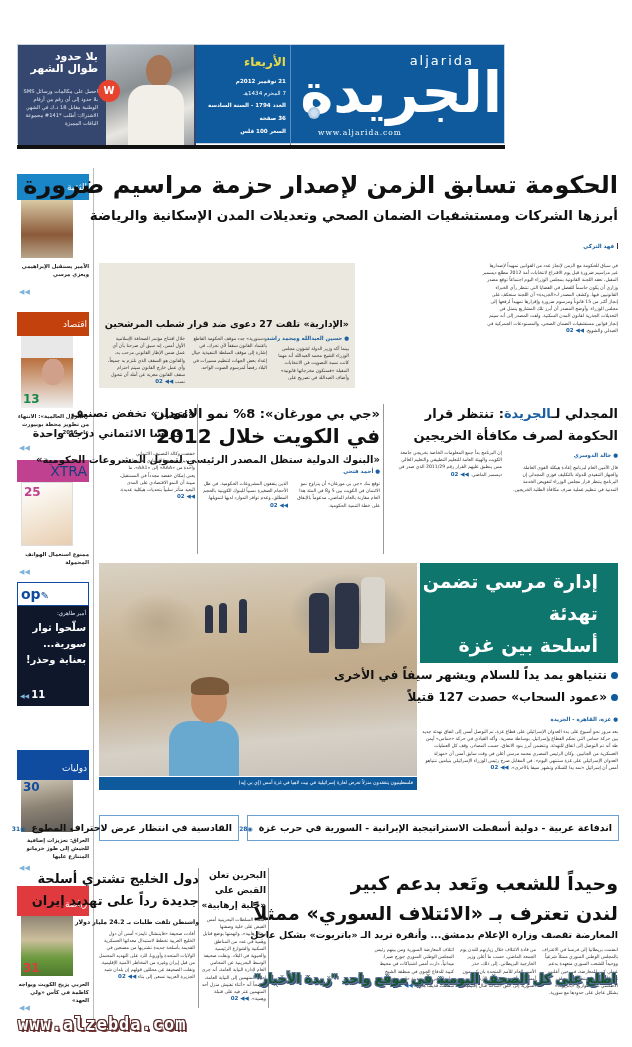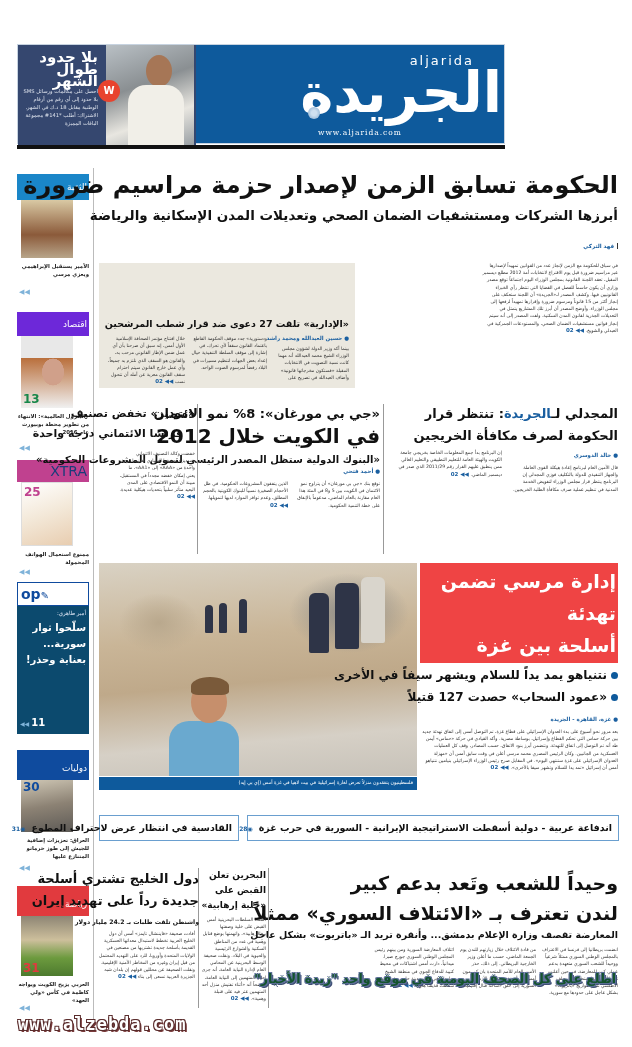--- a/index.html
+++ b/index.html
@@ -8,21 +8,21 @@
   .abs { position: absolute; }
   .rtl { direction: rtl; text-align: right; }
 
   
   #masthead { left: 17px; top: 44px; width: 488px; height: 100px; background: #0e5a9c; border: 1px solid #c7d3e0; }
   #ad-box { left: 0; top: 0; width: 178px; height: 100px; background: #35476f; }
   #ad-photo { left: 88px; top: 0; width: 88px; height: 100px; background: linear-gradient(160deg,#b9c0c5 0%,#8a8f92 40%,#e8e6e0 70%,#9aa0a4 100%); }
   #ad-photo .face { position:absolute; left:40px; top:10px; width:26px; height:32px; border-radius:50%; background:#a67656; }
   #ad-photo .body { position:absolute; left:22px; top:40px; width:56px; height:60px; border-radius:18px 18px 0 0; background:#f1efe8; }
   #ad-logo { left: 80px; top: 35px; width: 22px; height: 22px; border-radius: 50%; background: #e8432e; color:#fff; font-size:10px; font-weight:bold; text-align:center; line-height:22px; }
-  #ad-title { right: 98px; top: 6px; width: 76px; color:#fff; font-size: 15px; font-weight: bold; line-height: 12px; }
+  #ad-title { right: 98px; top: 6px; width: 76px; color:#fff; font-size: 11px; font-weight: bold; line-height: 12px; }
   #ad-text { right: 98px; top: 42px; width: 80px; color:#dfe4ee; font-size: 5.2px; line-height: 8px; }
   #date-box { left: 178px; top: 0; width: 95px; height: 100px; border-right: 1px solid #5f8dbb; }
   #day-name { right: 4px; top: 10px; color: #e6d84a; font-size: 12px; font-weight: bold; }
   .date-line { right: 4px; color: #fff; font-size: 5.6px; font-weight: bold; white-space: nowrap; }
   #logo-latin { right: 30px; top: 8px; color:#fff; font-size: 13px; letter-spacing: 2px; font-family: "DejaVu Sans", sans-serif; }
   #logo-arabic { right: 2px; top: 16px; color:#fff; font-size: 56px; font-weight: bold; line-height: 64px; }
   #logo-url { left: 300px; top: 83px; color:#fff; font-size: 7.5px; letter-spacing: 1px; font-family: "DejaVu Serif", serif; }
   #logo-globe { left: 290px; top: 62px; width: 12px; height: 12px; border-radius:50%; background: radial-gradient(circle,#cfe0f0 30%,#7fa7cc 100%); }
   #mast-rule { left: 17px; top: 145px; width: 488px; height: 4px; background: #111; }
 
@@ -60,21 +60,21 @@
   #gaza-photo { left: 99px; top: 563px; width: 318px; height: 213px;
     background:
       radial-gradient(ellipse 40px 30px at 60px 60px, #b9a88d 0%, transparent 100%),
       radial-gradient(ellipse 60px 40px at 250px 50px, #8b8a86 0%, transparent 100%),
       linear-gradient(175deg, #d9d2c4 0%, #c9b597 35%, #bfa98a 55%, #d6d0c6 80%, #c7c2b9 100%); overflow:hidden; }
   .figure { position:absolute; background:#2e3447; border-radius: 6px 6px 2px 2px; }
   #child-head { left: 92px; top: 118px; width: 36px; height: 42px; border-radius: 50%; background:#c68f6c; }
   #child-hair { left: 92px; top: 114px; width: 38px; height: 18px; border-radius: 50% 50% 20% 20%; background:#7a5a3a; }
   #child-shirt { left: 70px; top: 158px; width: 70px; height: 60px; border-radius: 20px 20px 0 0; background:#6aa9cf; }
   #gaza-caption { left: 99px; top: 777px; width: 318px; height: 13px; background: #0e5a9c; color:#fff; font-size: 4.8px; padding: 3px 4px; text-align:right; direction: rtl; }
-  #gaza-headbox { left: 420px; top: 563px; width: 198px; height: 100px; background: #ef4444; color:#fff; font-size: 19px; font-weight:bold; line-height: 32px; padding: 2px 2px 0 0; }
+  #gaza-headbox { left: 420px; top: 563px; width: 198px; height: 100px; background: #0f766e; color:#fff; font-size: 19px; font-weight:bold; line-height: 32px; padding: 2px 20px 0 0; }
   .bullet-line { font-size: 12px; font-weight:bold; white-space: nowrap; }
   .bullet-dot { display:inline-block; width:7px; height:7px; border-radius:50%; background:#0e5a9c; margin-left:4px; vertical-align: middle; }
 
   
   .promo { position:absolute; height: 26px; border: 1px solid #6a9fcf; font-size: 9.5px; font-weight:bold; line-height: 24px; padding-right: 6px; white-space:nowrap; }
   .promo .pg { color:#1a5fa0; font-size: 6px; margin-right: 6px; }
 
   
   #london-head { right: 14px; top: 868px; width: 370px; font-size: 19px; font-weight: bold; line-height: 30px; white-space: nowrap; }
   #london-sub { right: 14px; top: 929px; font-size: 9.5px; font-weight:bold; white-space:nowrap; }
@@ -98,59 +98,67 @@
         <div class="body"></div>
     </div>
     <div id="ad-logo" class="abs">W</div>
     <div id="ad-title" class="abs rtl">
       <div>بلا حدود</div>
       <div>طوال الشهر</div>
     </div>
     <div id="ad-text" class="abs rtl">احصل على مكالمات ورسائل SMS بلا حدود إلى أي رقم من أرقام الوطنية مقابل 18 د.ك في الشهر. الاشتراك: أطلب *141# مجموعة الباقات المميزة</div>
   </div>
 
+  <div id="date-box" class="abs">
+    <div id="day-name" class="abs rtl">الأربعاء</div>
+    <div class="abs rtl date-line" style="top:33px">21 نوفمبر 2012م</div>
+    <div class="abs rtl date-line" style="top:45px;font-weight:normal">7 المحرم 1434هـ</div>
+    <div class="abs rtl date-line" style="top:57px">العدد 1794 - السنة السادسة</div>
+    <div class="abs rtl date-line" style="top:70px">36 صفحة</div>
+    <div class="abs rtl date-line" style="top:83px">السعر 100 فلس</div>
+  </div>
 
   <div id="logo-latin" class="abs">aljarida</div>
   <div id="logo-arabic" class="abs rtl">الجريدة</div>
   <div id="logo-globe" class="abs"></div>
   <div id="logo-url" class="abs">www.aljarida.com</div>
 </div>
 <div id="mast-rule" class="abs"></div>
 
 <div class="abs side-sep"></div>
 <div id="sidebar" class="abs">
 
   <div>
     <div class="side-band" style="top:6px;height:26px;line-height:26px;background:#1a86c8">الثقبة</div>
     <div class="side-photo" style="top:32px;height:58px;background:linear-gradient(180deg,#d9c9a4,#8b5a3a 60%,#b8a58a)"></div>
     <div class="side-text rtl" style="top:94px">الأمير يستقبل الإبراهيمي ويعزي مرسي</div>
     <div class="side-arrow" style="top:120px">◀◀</div>
   </div>
 
   <div>
-    <div class="side-band" style="top:144px;height:24px;line-height:24px;background:#6d28d9">اقتصاد</div>
+    <div class="side-band" style="top:144px;height:24px;line-height:24px;background:#c2410c">اقتصاد</div>
     <div class="side-photo" style="top:168px;height:72px;background:radial-gradient(ellipse 18px 22px at 32px 36px,#d0a08a 60%,transparent 62%),linear-gradient(180deg,#e8e8e8 0 30%,#b96e3a 30%,#f0f0f0 100%)">
       <div class="side-num" style="left:2px;bottom:2px;color:#17874a">13</div>
     </div>
     <div class="side-text rtl" style="top:244px">«البنزول العالمية»: الانتهاء من تطوير محطة بوبيورت عام 2016</div>
     <div class="side-arrow" style="top:276px">◀◀</div>
   </div>
 
   <div>
     <div class="side-band" style="top:292px;height:22px;line-height:22px;background:#c0418f;font-size:14px;color:#1a3c7a">XTRA</div>
     <div class="side-photo" style="top:314px;height:64px;background:linear-gradient(160deg,#fff 0%,#f3e8d8 50%,#e8cdb0 100%);border:1px solid #ddd">
       <div class="side-num" style="left:2px;top:2px;color:#c0418f">25</div>
     </div>
     <div class="side-text rtl" style="top:382px">ممنوع استعمال الهواتف المحمولة</div>
     <div class="side-arrow" style="top:400px">◀◀</div>
   </div>
 
   <div>
     <div style="position:absolute;left:0;top:414px;width:72px;height:24px;background:#fff;border:1px solid #0f4b9e;font-size:14px;color:#0f4b9e;font-weight:bold;padding-left:3px;line-height:22px">op<span style="font-size:10px">✎</span></div>
-    <div style="position:absolute;left:0;top:438px;width:72px;height:128px;background:#0c4a6e">
+    <div style="position:absolute;left:0;top:438px;width:72px;height:100px;background:#0f172a">
       <div class="rtl" style="position:absolute;right:3px;top:4px;color:#dfe7f5;font-size:5.5px">أمير طاهري:</div>
       <div class="rtl" style="position:absolute;right:3px;top:14px;width:66px;color:#fff;font-size:10px;font-weight:bold;line-height:16px">سلّحوا ثوار سورية... بعناية وحذر!</div>
       <div style="position:absolute;left:3px;bottom:6px;color:#fff;font-size:10px;font-weight:bold"><span style="color:#7fb3d9;font-size:6px">◀◀ </span><span>11</span></div>
     </div>
   </div>
 
   <div>
     <div class="side-band" style="top:582px;height:30px;line-height:36px;background:#0f4b9e">دوليات</div>
     <div class="side-photo" style="top:612px;height:52px;background:linear-gradient(170deg,#cfc7b5,#8c8274 50%,#5d5a56 100%)">
       <div class="side-num" style="left:2px;top:0;color:#0f4b9e">30</div>

